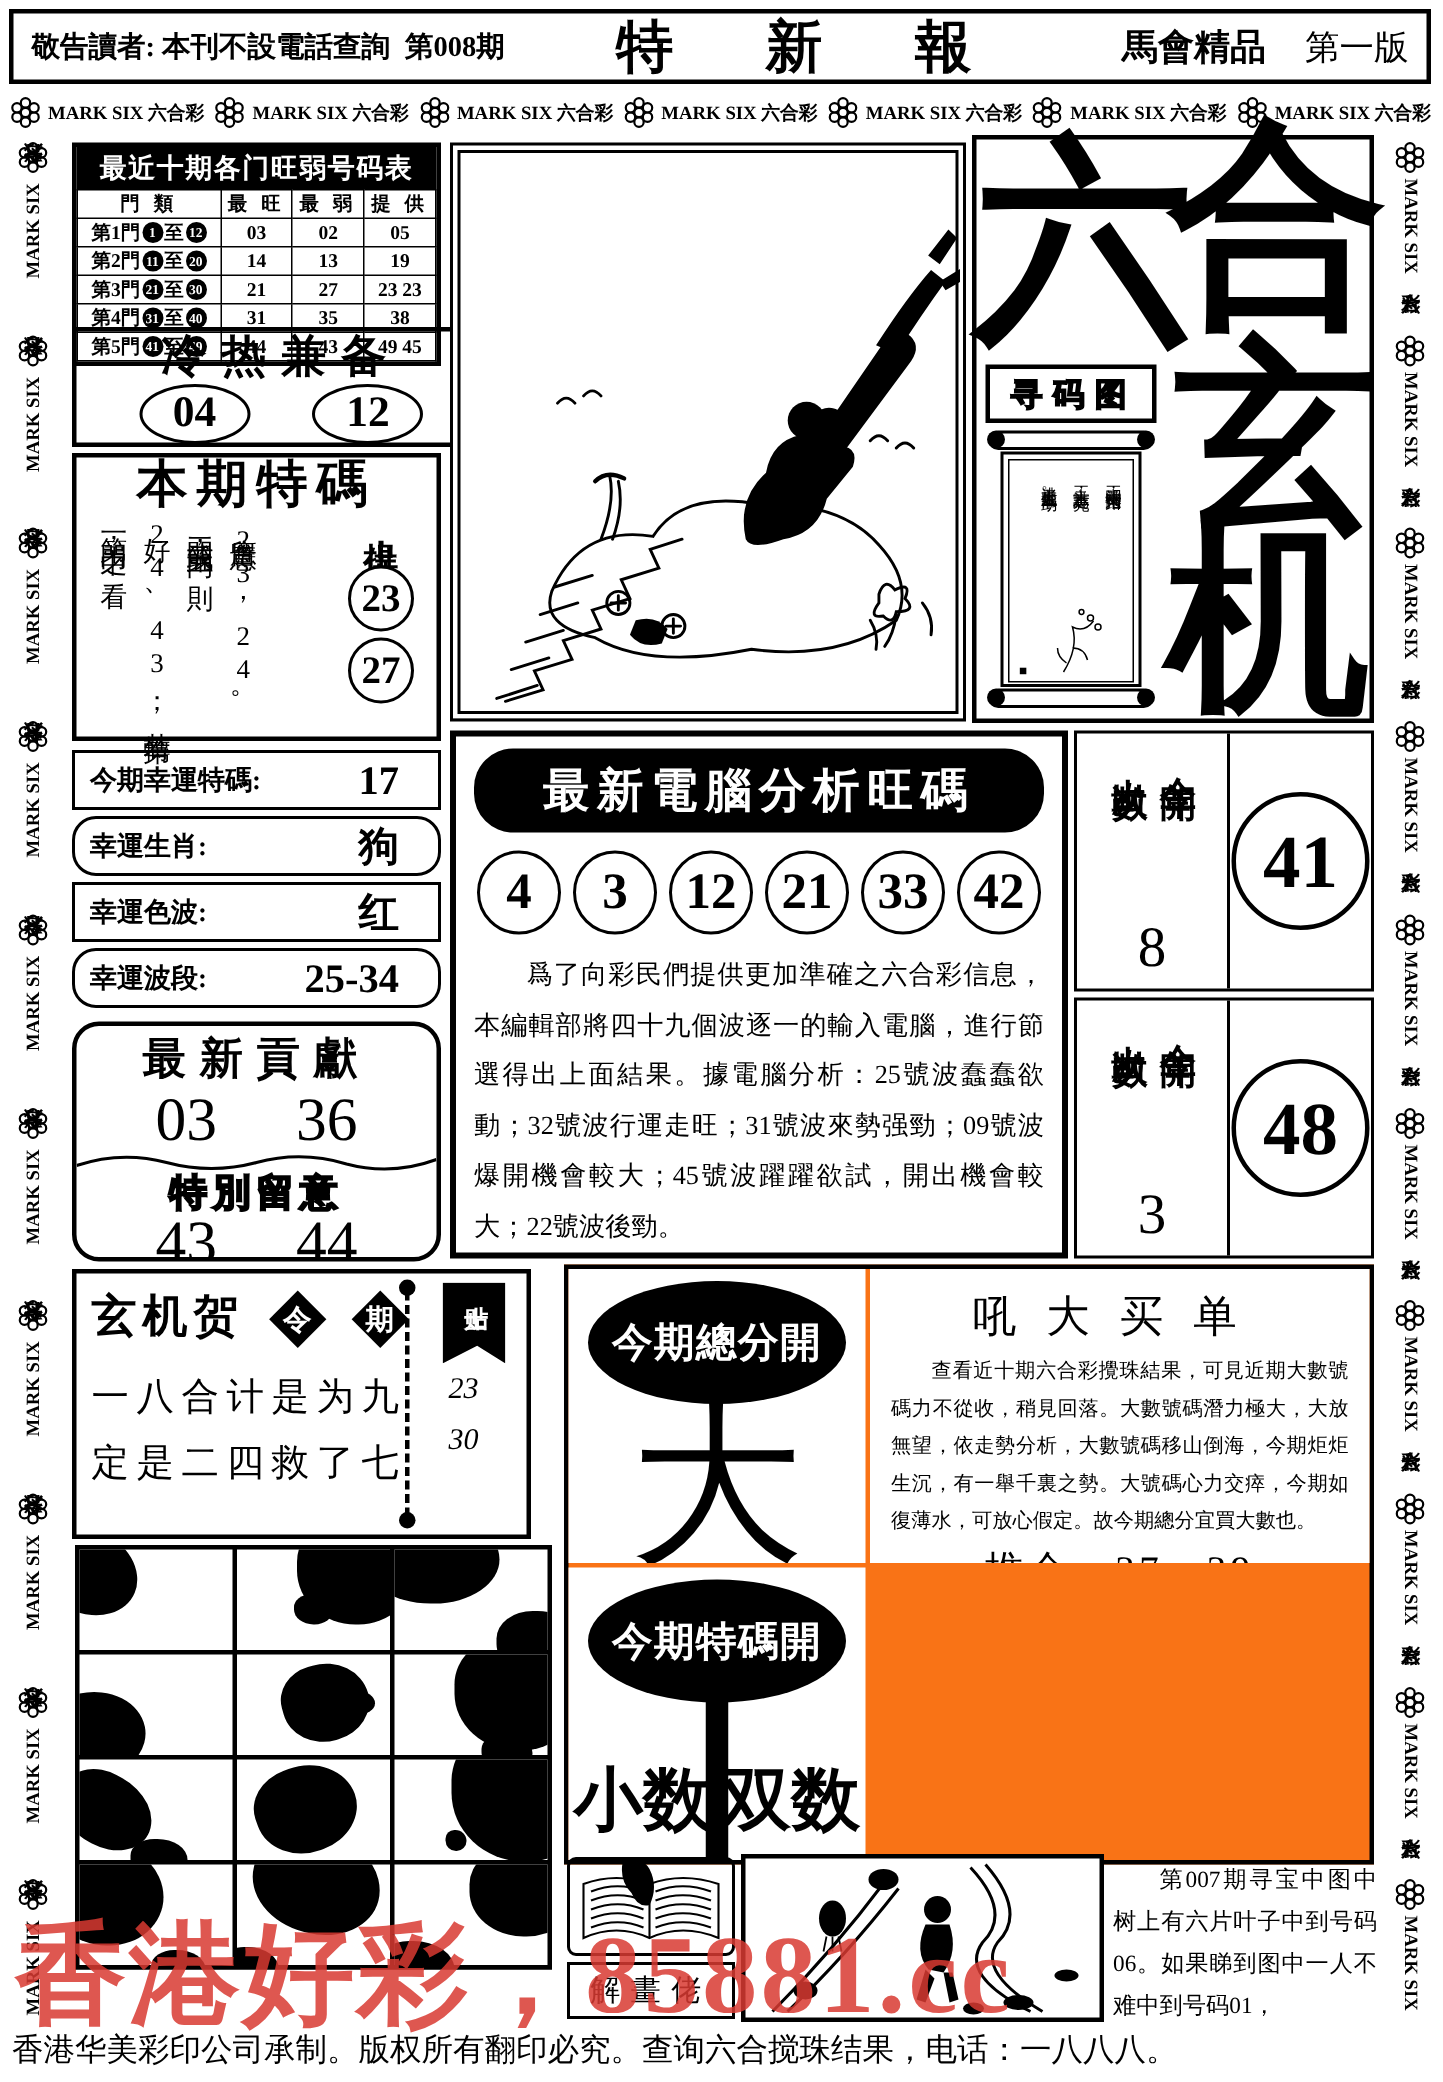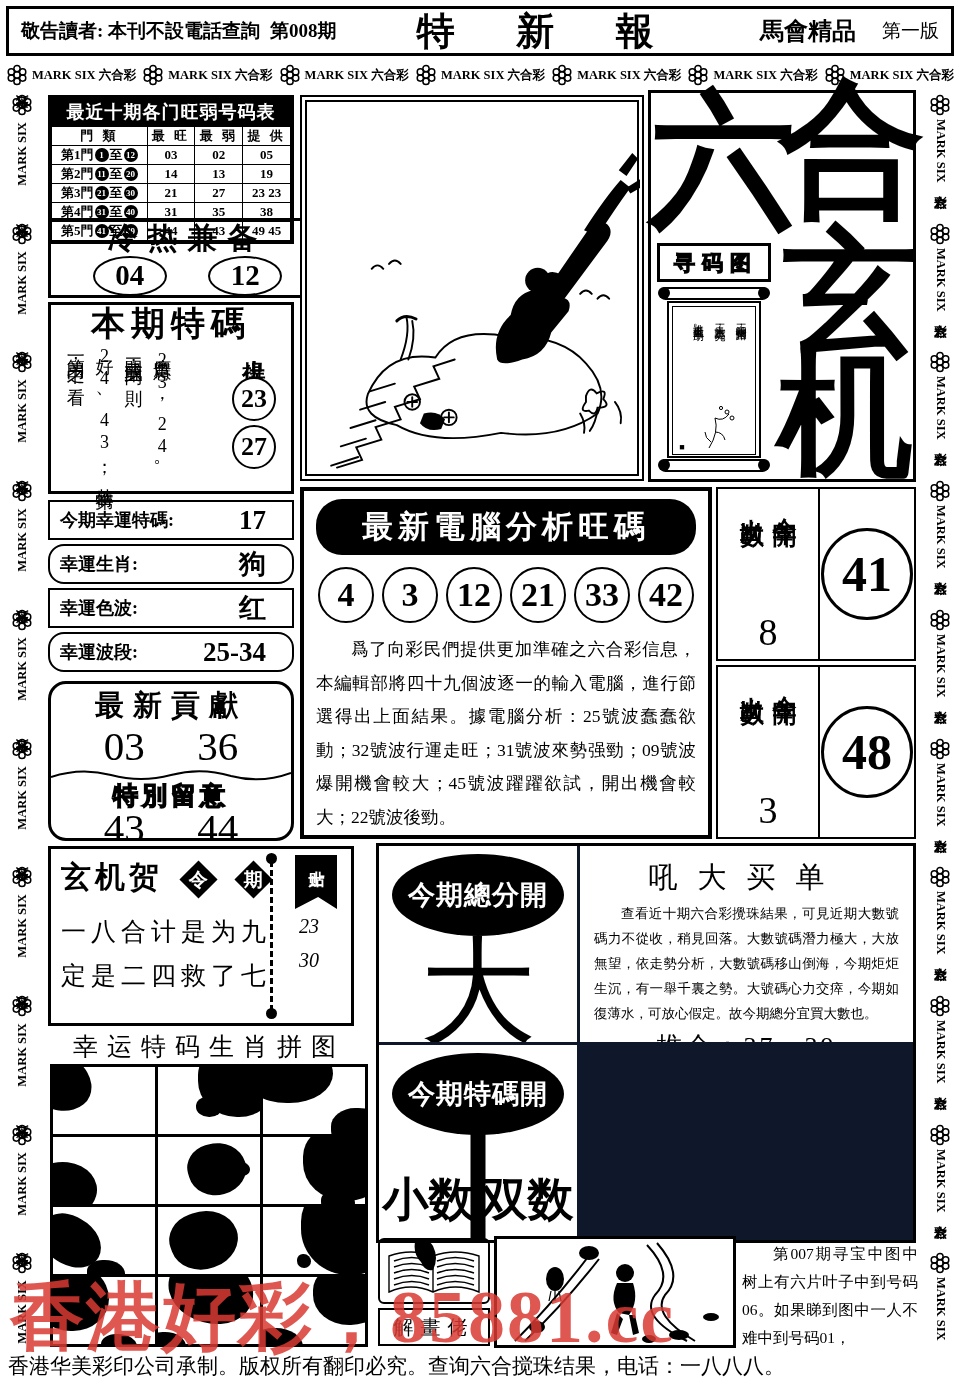--- a/index.html
+++ b/index.html
@@ -7,21 +7,21 @@
         font-family:"Liberation Serif","DejaVu Serif",serif;color:#000;overflow:hidden;}
   [data-name]{box-sizing:border-box;}
 
   
   .hdr{position:absolute;left:6px;top:6px;width:948px;height:50px;border:3px solid #000;
        display:flex;align-items:center;padding:0 12px;}
   .hdr .notice{font-size:19px;font-weight:bold;}
   .hdr .issue{font-size:19px;font-weight:bold;margin-left:10px;}
   .hdr .title{flex:1;text-align:center;font-size:38px;font-weight:bold;letter-spacing:26px;white-space:nowrap;}
   .hdr .subtitle{font-size:24px;font-weight:bold;margin-right:26px;white-space:nowrap;}
-  .hdr .edition{font-size:19px;}
+  .hdr .edition{font-size:23px;}
 
   
   .strip-top{position:absolute;left:6px;top:60px;width:948px;height:30px;display:flex;
              align-items:center;justify-content:space-between;overflow:hidden;}
   .strip-top .unit{display:flex;align-items:center;gap:4px;font-size:12.5px;font-weight:bold;white-space:nowrap;}
   .strip-v{position:absolute;top:92px;width:44px;height:1254px;display:flex;flex-direction:column;
            align-items:center;justify-content:space-between;overflow:hidden;padding:2px 0;}
   .strip-left{left:0;} .strip-right{left:918px;}
   .strip-v .unit{display:flex;flex-direction:column;align-items:center;gap:3px;}
   .vlabel{writing-mode:vertical-rl;text-orientation:mixed;font-size:12.5px;font-weight:bold;white-space:nowrap;}
@@ -164,21 +164,21 @@
   .cnt-lbls{writing-mode:vertical-rl;text-orientation:upright;font-size:24px;font-weight:bold;
             line-height:1.35;margin:0 auto;}
   .cnt-lbls span{display:block;letter-spacing:3px;}
   .cbox .cnt{font-size:38px;text-align:center;margin-top:auto;line-height:1;}
   .cbox .right{flex:1;display:flex;align-items:center;justify-content:center;}
   .bigball{width:92px;height:92px;border:3px solid #000;border-radius:50%;display:flex;align-items:center;
            justify-content:center;font-size:50px;font-weight:bold;}
 
   
   .agrid{position:absolute;left:376px;top:843px;width:540px;height:400px;border:3px solid #000;
-         display:grid;grid-template-columns:198px 1fr;grid-template-rows:1fr 1fr;background:#0f172a;gap:3px;}
+         display:grid;grid-template-columns:198px 1fr;grid-template-rows:1fr 1fr;background:#f97316;gap:3px;}
   .acell{background:#fff;position:relative;overflow:hidden;}
   .ovalblk{width:172px;height:82px;background:#000;color:#fff;border-radius:50%;display:flex;align-items:center;
            justify-content:center;font-size:27px;font-weight:bold;letter-spacing:1px;margin:8px auto 0;white-space:nowrap;}
   .bigchar{font-size:116px;text-align:center;line-height:1;margin-top:-2px;}
   .sbar{position:absolute;left:50%;top:86px;transform:translateX(-50%);width:15px;bottom:0;background:#000;}
   .sd-row{display:flex;margin-top:34px;}
   .sd-row div{flex:1;text-align:center;font-size:46px;font-weight:bold;}
   .tr-head{font-size:29px;text-align:center;letter-spacing:20px;margin:6px 0 4px;white-space:nowrap;}
   .apara{font-size:13.5px;line-height:1.85;text-align:justify;text-indent:2em;padding:0 12px;}
   .arec{font-size:26px;text-align:center;letter-spacing:3px;margin-top:2px;}
@@ -792,21 +792,20 @@
     <div class="tips" data-name="tips-column">
       <div class="tipflag" data-name="tip-flag">
           <span>贴士</span>
         </div>
       <div class="tn" data-name="tip-number">23</div>
       <div class="tn" data-name="tip-number">30</div>
     </div>
   </div>
 
   <div class="puzzle" data-name="zodiac-puzzle-section">
-    <div class="t" data-name="puzzle-title">幸运特码生肖拼图</div>
     <div class="pgrid" data-name="puzzle-grid">
 
         <div class="pz" data-name="puzzle-cell">
           <div class="blob" data-name="puzzle-fragment"></div>
 
         </div>
 
         <div class="pz" data-name="puzzle-cell">
           <div class="blob" data-name="puzzle-fragment"></div>
           <div class="b2" data-name="puzzle-fragment"></div>

